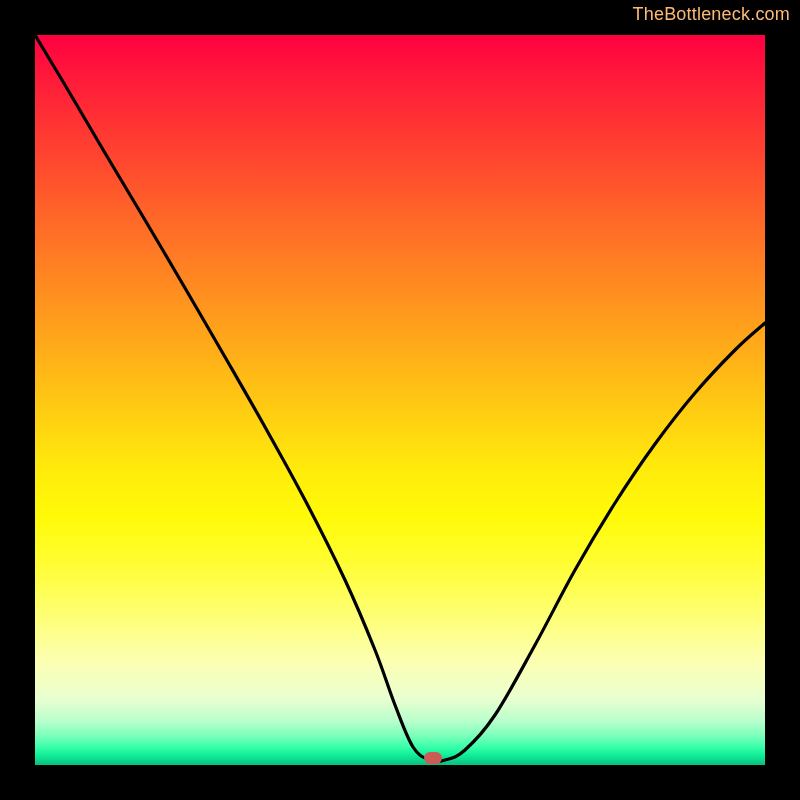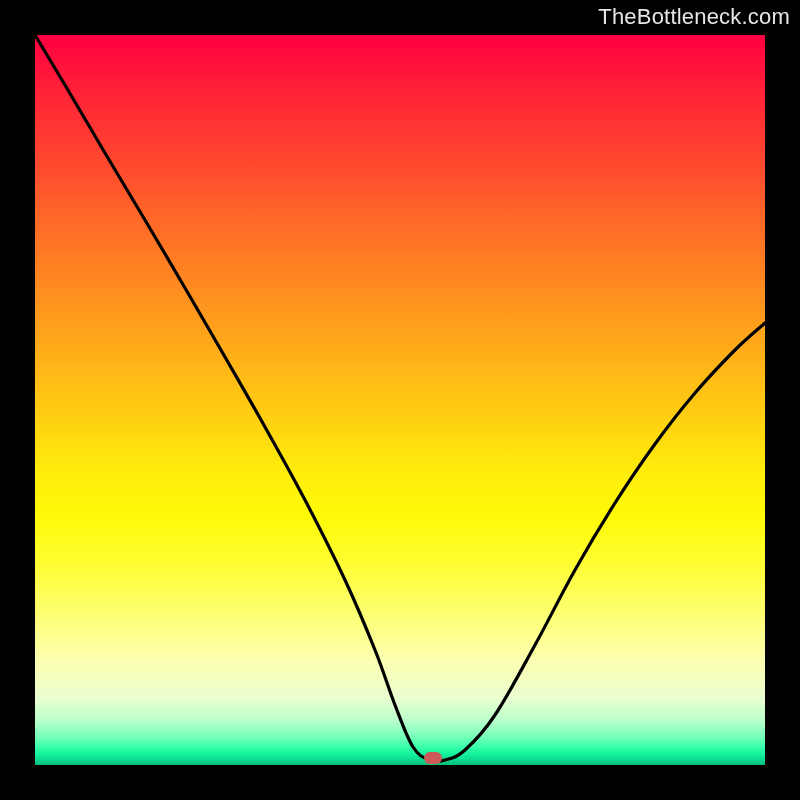--- a/index.html
+++ b/index.html
@@ -14,22 +14,22 @@
   .frame {
     position: relative;
     width: 800px;
     height: 800px;
     background: #000;
   }
   .watermark {
     position: absolute;
     top: 4px;
     right: 10px;
-    color: #e5e5e5;
-    font-size: 22px;
+    color: #fdba74;
+    font-size: 18px;
     font-weight: 500;
     letter-spacing: 0.2px;
     z-index: 10;
   }
   .plot-area {
     position: absolute;
     left: 35px;
     top: 35px;
     width: 730px;
     height: 730px;

